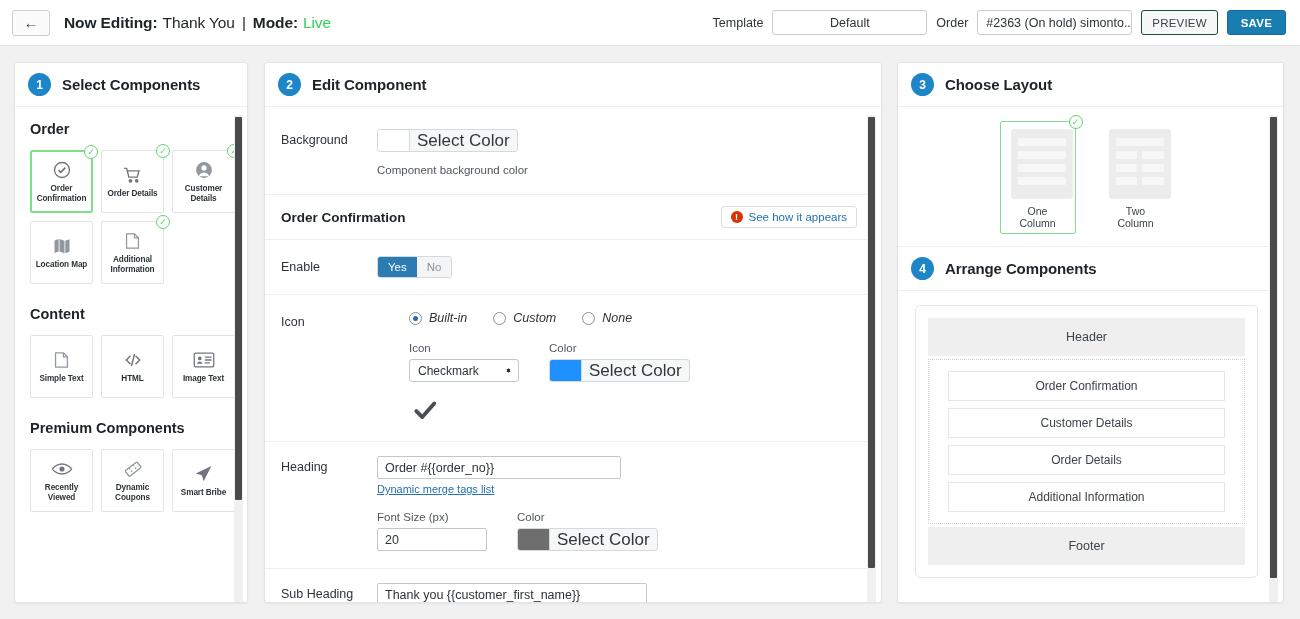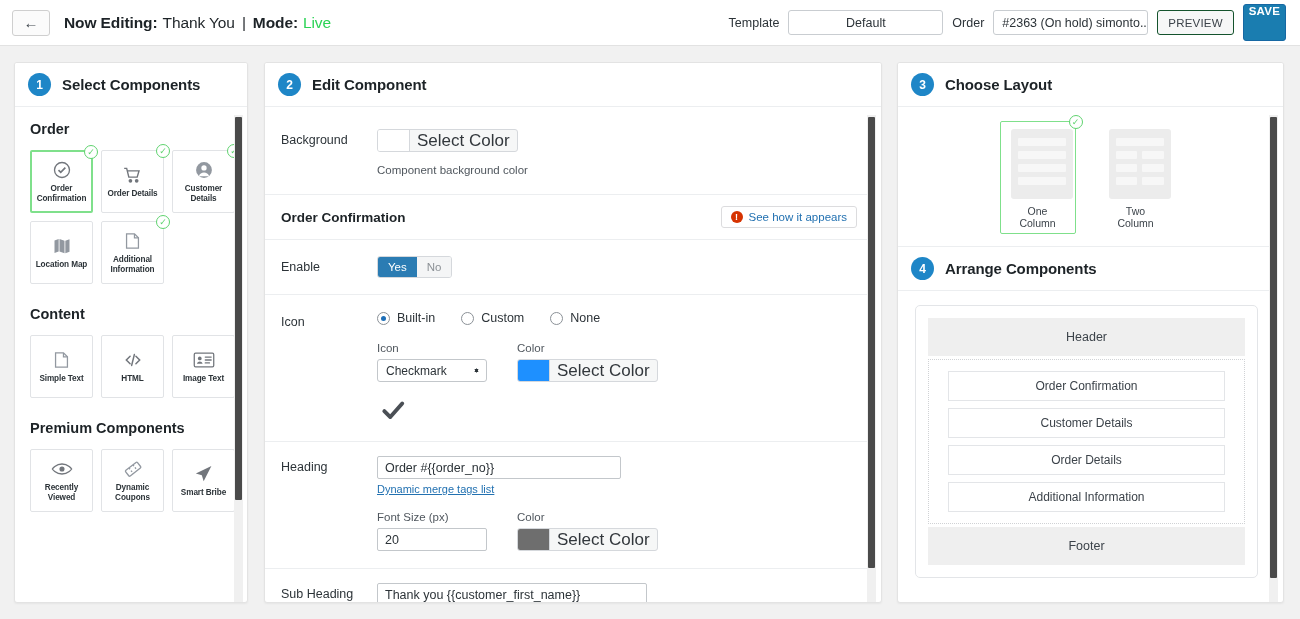--- a/index.html
+++ b/index.html
@@ -43,23 +43,23 @@
     cursor: pointer; overflow: hidden; white-space: nowrap;
   }
   #template-select { width: 155px; justify-content: center; }
   #order-select { width: 155px; }
   .btn-preview {
     height: 25px; padding: 0 10px; border: 1px solid #14532d; border-radius: 3px;
     background: #f6f7f7; color: #3c434a; font-size: 11.5px;
     display: flex; align-items: center; cursor: pointer; letter-spacing: .2px;
   }
   .btn-save {
-    height: 37px; padding: 0 5px; border: 1px solid #1668a3; border-radius: 3px;
+    height: 25px; padding: 0 13px; border: 1px solid #1668a3; border-radius: 3px;
     background: #1a7db0; color: #fff; font-size: 11.5px; font-weight: bold;
-    display: flex; cursor: pointer; letter-spacing: .2px;
+    display: flex; align-items: center; cursor: pointer; letter-spacing: .2px;
   }
 
   
   .panel {
     position: absolute; background: #fff; border: 1px solid #e3e3e3;
     border-radius: 3px; box-shadow: 0 1px 2px rgba(0,0,0,.05);
     overflow: hidden;
   }
   #panel-left   { left: 14px;  top: 62px; width: 234px; height: 541px; }
   #panel-middle { left: 264px; top: 62px; width: 618px; height: 541px; }
@@ -130,21 +130,21 @@
     font-size: 9px; font-weight: bold; display: flex; align-items: center; justify-content: center; line-height: 1;
   }
   .see-how .sh-text { font-size: 11.5px; color: #2271b1; }
 
   .toggle { display: inline-flex; border: 1px solid #d5d8dc; border-radius: 3px; overflow: hidden; height: 22px; }
   .toggle span { font-size: 11.5px; display: flex; align-items: center; padding: 0 10px; cursor: pointer; }
   .toggle .on  { background: #2b7cb3; color: #fff; }
   .toggle .off { background: #f4f5f6; color: #8c9196; }
 
   .radios { display: flex; align-items: center; gap: 26px; }
-  .radio { display: inline-flex; align-items: center; gap: 7px; font-size: 12.5px; color: #2c3338; cursor: pointer; }
+  .radio { display: inline-flex; align-items: center; gap: 7px; font-size: 12.5px; color: #2c3338; cursor: pointer; font-style: italic; }
   .radio .dot { width: 13px; height: 13px; border-radius: 50%; border: 1px solid #8b9197; background: #fff; position: relative; }
   .radio.checked .dot::after { content:''; position: absolute; left: 3px; top: 3px; width: 5px; height: 5px; border-radius: 50%; background: #1e6fb8; }
 
   .mini-label { font-size: 11.5px; color: #50575e; margin-bottom: 5px; }
   .select-ctl {
     width: 110px; height: 23px; border: 1px solid #c3c7cb; border-radius: 3px; background: #fff;
     font-size: 12px; color: #2c3338; display: flex; align-items: center; justify-content: space-between;
     padding: 0 6px 0 8px; cursor: pointer;
   }
   .spin { display: flex; flex-direction: column; gap: 1px; line-height: 0; color: #2c3338; font-size: 7px; }
@@ -379,21 +379,21 @@
         <div class="row-label">Enable</div>
         <div class="row-field">
           <div class="toggle">
             <span class="on">Yes</span>
             <span class="off">No</span>
           </div>
         </div>
       </div>
       <div class="hr"></div>
 
-      <div class="row" style="padding-top:16px;">
+      <div class="row" style="padding-top:16px;gap:32px;">
         <div class="row-label">Icon</div>
         <div class="row-field">
           <div class="radios">
             <div class="radio checked">
               <span class="dot"></span>
               <span>Built-in</span>
             </div>
             <div class="radio">
               <span class="dot"></span>
               <span>Custom</span>

